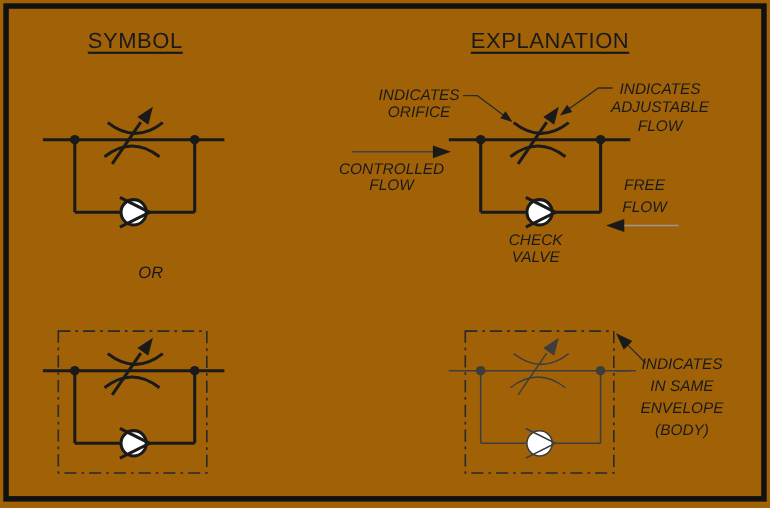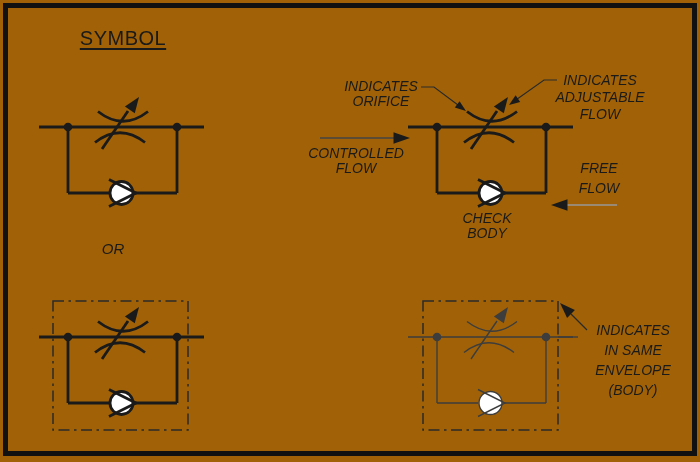--- a/index.html
+++ b/index.html
@@ -5,29 +5,29 @@
   html,body{margin:0;padding:0;background:#e8e8e8;}
   #stage{position:relative;width:700px;height:462px;background:#a16207;
          font-family:"Liberation Sans",sans-serif;overflow:hidden;}
   #linework{position:absolute;left:0;top:0;}
   .heading{position:absolute;font-size:20px;color:#1a1a1a;text-align:center;
            text-decoration:underline;text-underline-offset:3px;
            text-decoration-thickness:2px;letter-spacing:0.5px;}
   .lbl{position:absolute;font-size:14px;line-height:15px;color:#1a1a1a;
        text-align:center;white-space:pre-line;font-style:italic;}
   .lh17{line-height:17px;}
-  .lh20{line-height:20px;padding-left:13px;}
+  .lh20{line-height:20px;}
   #symbol-heading{left:58px;top:27px;width:130px;}
   #explanation-heading{left:428px;top:27px;width:136px;}
   #lbl-orifice{left:336px;top:79px;width:90px;}
   #lbl-adjustable{left:549px;top:72px;width:102px;}
   #lbl-controlled{left:300px;top:146px;width:112px;}
   #lbl-free{left:546px;top:158px;width:80px;}
   #lbl-check{left:447px;top:211px;width:80px;}
-  #lbl-or{left:91px;top:241px;width:44px;font-size:15px;line-height:16px;}
+  #lbl-or{left:115px;top:241px;width:44px;font-size:15px;line-height:16px;}
   #lbl-envelope{left:568px;top:320px;width:104px;}
 </style>
 </head>
 <body>
 
 <div id="stage">
 
   <svg id="linework" width="700" height="462" viewBox="0 0 700 462">
     <defs>
       <g id="valve" fill="none" stroke="currentColor">
@@ -75,31 +75,32 @@
       <polygon points="551,205 567.5,199.2 567.5,210.8" fill="#1a1a1a"></polygon>
     </g>
 
     <g>
       <path d="M571,314 L587,330" fill="none" stroke="#2a2a2a" stroke-width="1.2"></path>
       <polygon points="560,303 574.9,310.1 567.1,317.9" fill="#1a1a1a"></polygon>
     </g>
   </svg>
 
   <div class="heading" id="symbol-heading">SYMBOL</div>
+  <div class="heading" id="explanation-heading">EXPLANATION</div>
 
   <div class="lbl" id="lbl-orifice">INDICATES
 ORIFICE</div>
   <div class="lbl lh17" id="lbl-adjustable">INDICATES
 ADJUSTABLE
 FLOW</div>
   <div class="lbl" id="lbl-controlled">CONTROLLED
 FLOW</div>
   <div class="lbl lh20" id="lbl-free">FREE
 FLOW</div>
   <div class="lbl" id="lbl-check">CHECK
-BODY</div>
+VALVE</div>
   <div class="lbl" id="lbl-or">OR</div>
   <div class="lbl lh20" id="lbl-envelope">INDICATES
 IN SAME
 ENVELOPE
 (BODY)</div>
 
 </div>
 
 </body></html>

